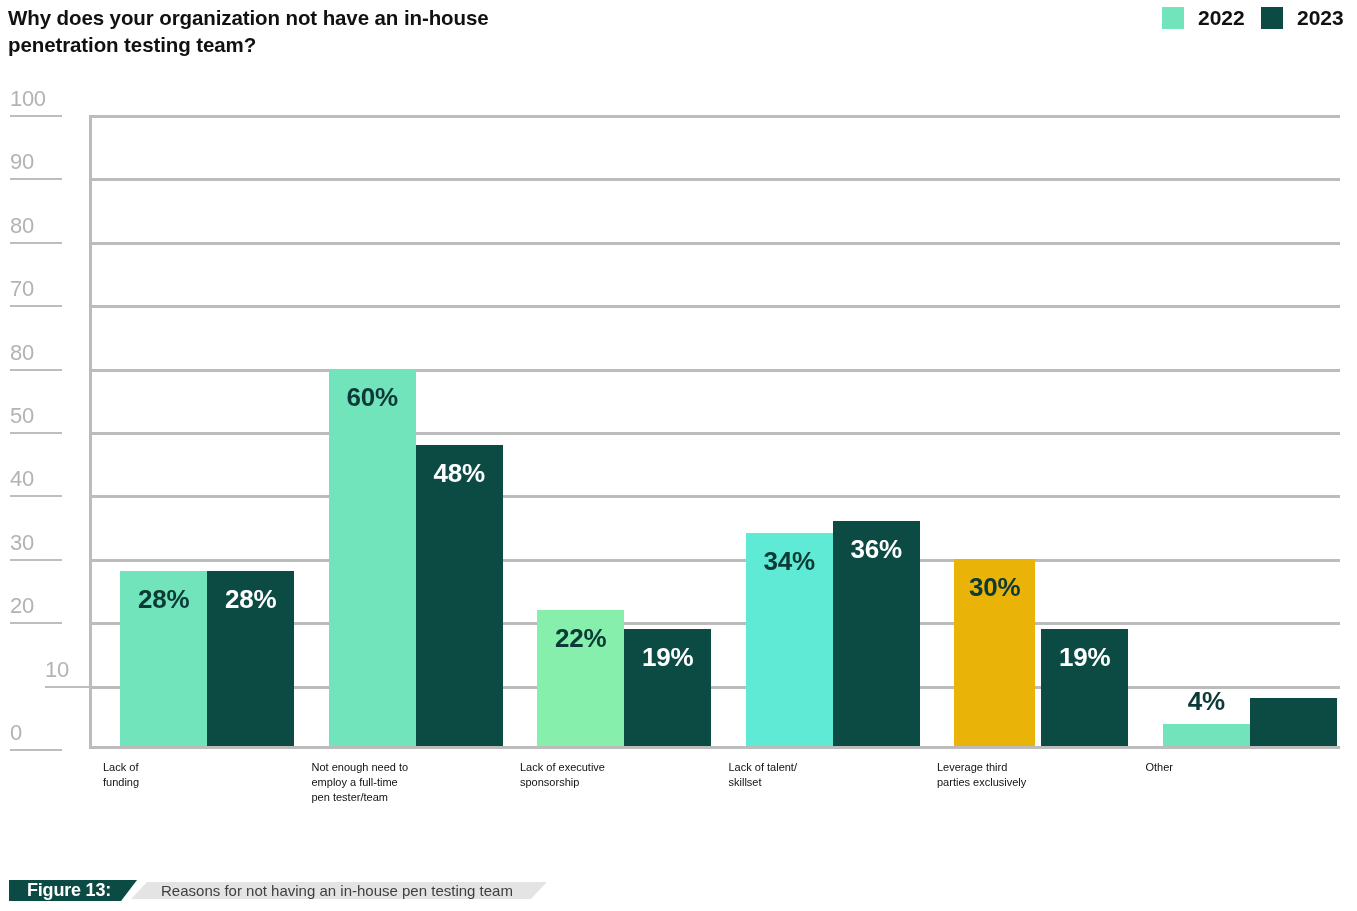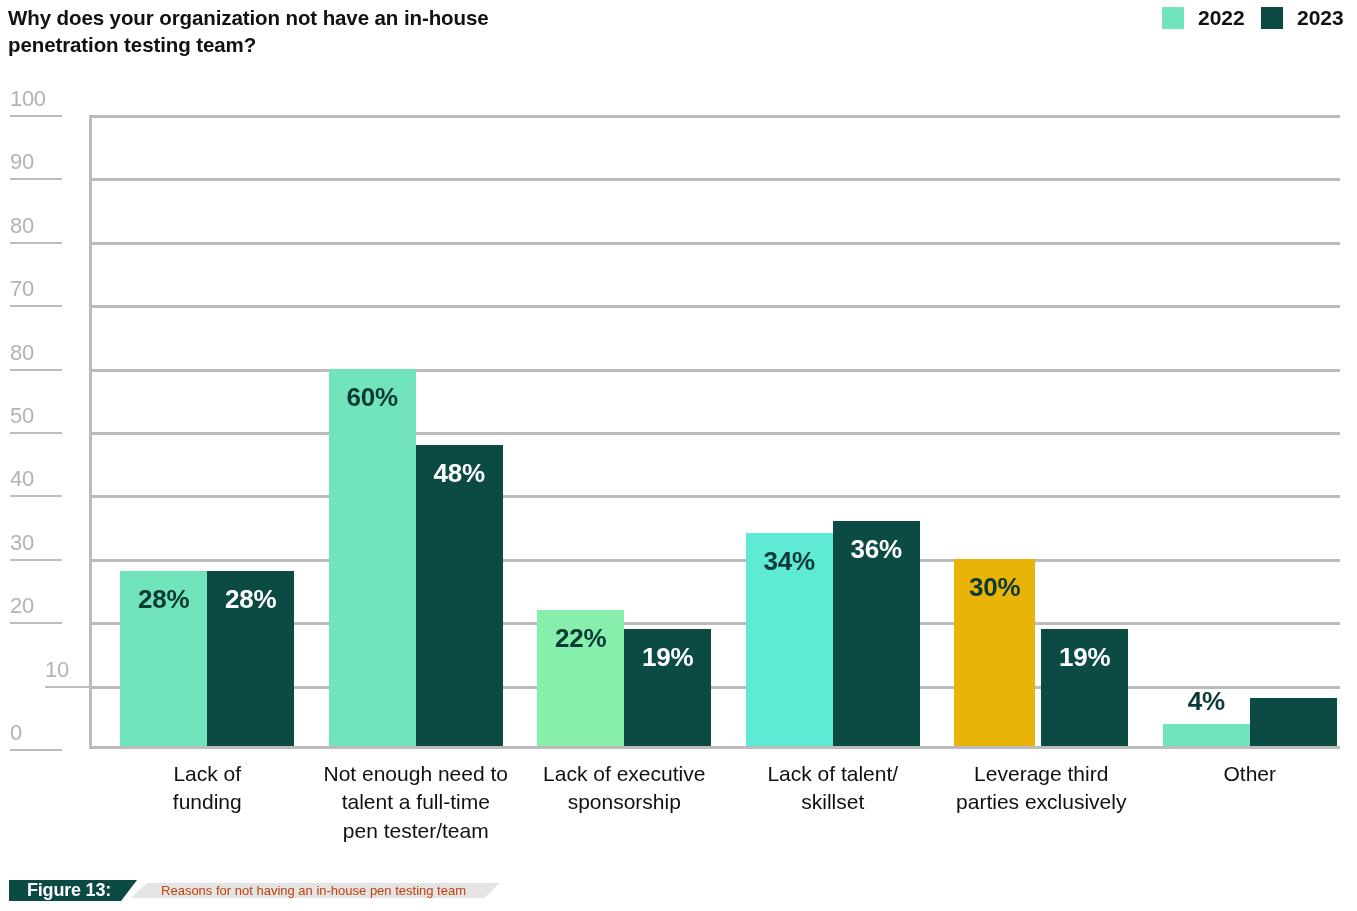--- a/index.html
+++ b/index.html
@@ -164,22 +164,22 @@
   #x-labels {
     position: absolute;
     left: 89px;
     top: 760px;
     width: 1251px;
     height: 90px;
   }
   .x-cat {
     position: absolute;
     top: 0;
-    text-align: center;
-    font-size: 21px;
+    text-align: left;
+    font-size: 11px;
     line-height: 1.35;
     color: #111111;
     white-space: pre-line;
   }
 
   
   #caption {
     position: absolute;
     left: 9px;
     top: 874px;
@@ -193,22 +193,22 @@
     font-size: 18px;
     font-weight: bold;
     display: flex;
     align-items: center;
     padding: 0 26px 0 18px;
     letter-spacing: -0.2px;
     clip-path: polygon(0 0, 100% 0, calc(100% - 16px) 100%, 0 100%);
   }
   #caption-band {
     background: #e4e4e4;
-    color: #c2410c;
-    font-size: 13px;
+    color: #404040;
+    font-size: 15px;
     display: flex;
     align-items: center;
     padding: 0 34px 0 30px;
     margin-left: -6px;
     clip-path: polygon(16px 0, 100% 0, calc(100% - 16px) 100%, 0 100%);
   }
 </style>
 </head>
 <body>
 
@@ -339,21 +339,21 @@
         </div>
       </div>
     </div>
   <div id="baseline"></div>
 </div>
 
 <div id="x-labels">
     <div class="x-cat" style="left: 14px; width: 208.5px;">Lack of
 funding</div>
     <div class="x-cat" style="left: 222.5px; width: 208.5px;">Not enough need to
-talent a full-time
+employ a full-time
 pen tester/team</div>
     <div class="x-cat" style="left: 431px; width: 208.5px;">Lack of executive
 sponsorship</div>
     <div class="x-cat" style="left: 639.5px; width: 208.5px;">Lack of talent/
 skillset</div>
     <div class="x-cat" style="left: 848px; width: 208.5px;">Leverage third
 parties exclusively</div>
     <div class="x-cat" style="left: 1056.5px; width: 208.5px;">Other</div>
   </div>
 

